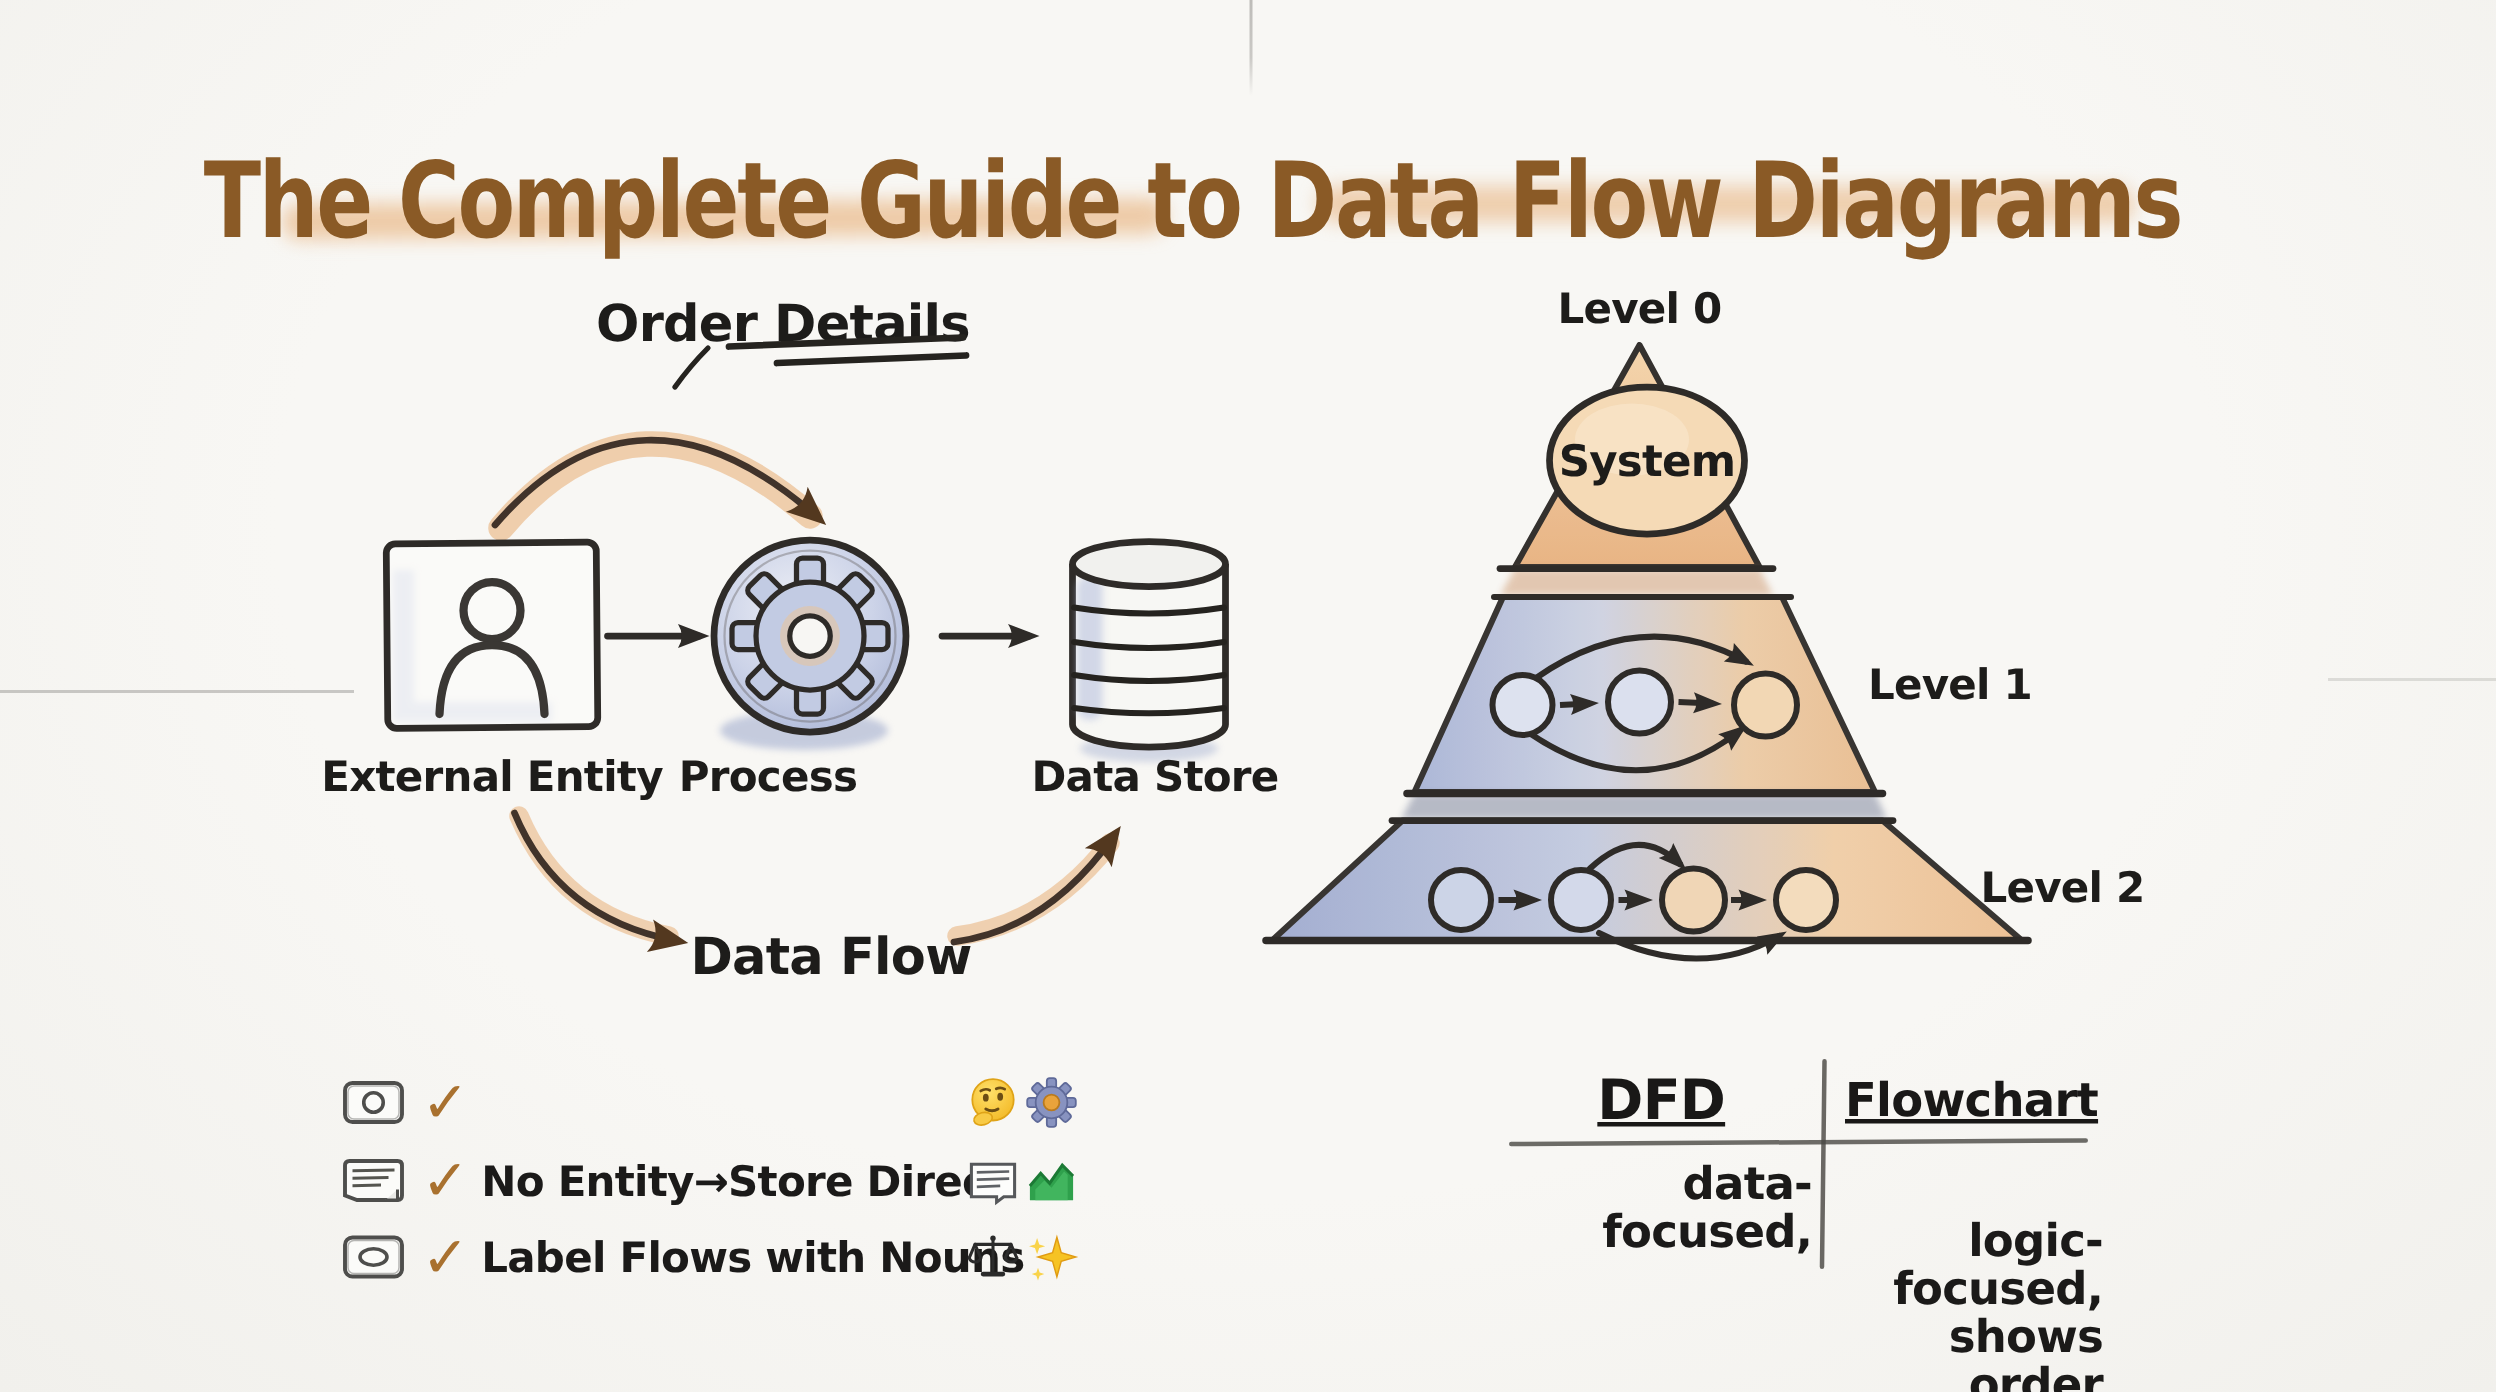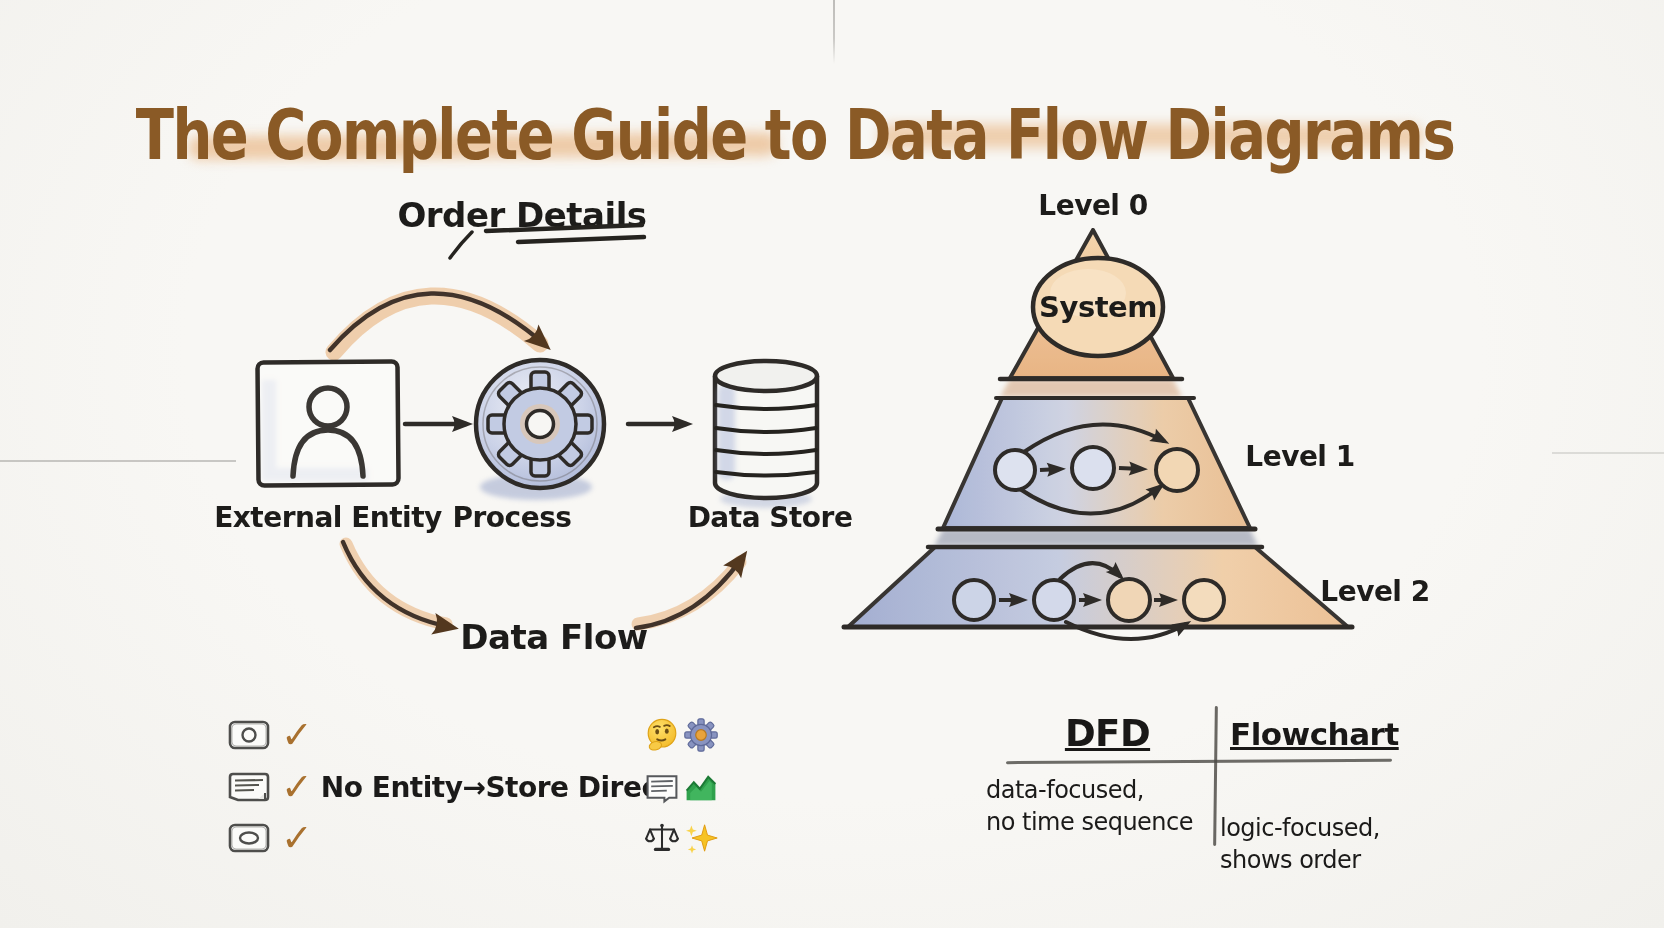--- a/index.html
+++ b/index.html
@@ -30,21 +30,21 @@
   .chk-check{font-size:38px;line-height:1;color:#a9712f;font-weight:700;margin:0 8px 0 9px;}
   .chk-text{font-size:28px;font-weight:600;letter-spacing:-.5px;color:#1b1a19;white-space:nowrap;}
   .emoji-cell{position:absolute;left:644px;height:50px;display:flex;align-items:center;gap:3px;}
   
   .cmp{left:980px;top:700px;width:432px;height:152px;}
   .cmp-vline{position:absolute;left:234px;top:6px;width:3px;height:140px;background:#46443f;border-radius:2px;opacity:.8;transform:rotate(.7deg);}
   .cmp-hline{position:absolute;left:26px;top:60px;width:386px;height:3px;background:#4a4843;border-radius:2px;opacity:.8;transform:rotate(-.35deg);}
   .cmp-head{position:absolute;top:12px;font-weight:700;color:#191817;text-align:center;letter-spacing:-.5px;text-decoration:underline;}
   .cmp-head-left{left:40px;width:175px;font-size:37px;}
   .cmp-head-right{left:250px;width:168px;font-size:31px;top:16px;}
-  .cmp-body{position:absolute;top:74px;text-align:left;font-size:24px;font-weight:400;letter-spacing:-.5px;line-height:32px;color:#1b1a19;}
+  .cmp-body{position:absolute;top:74px;text-align:right;font-size:30px;font-weight:700;letter-spacing:-.5px;line-height:32px;color:#1b1a19;}
   .cmp-body-left{left:6px;width:222px;}
   .cmp-body-right{left:240px;width:182px;margin-top:38px;}
 </style>
 </head>
 <body>
 
 <div class="canvas">
 
   <div class="abs crease-v"></div>
   <div class="abs crease-h1"></div>
@@ -282,20 +282,21 @@
     </svg>
   </div>
 
   <div class="chk-row" style="top:813px">
     <svg width="46" height="36" viewBox="0 0 46 36">
       <rect x="4" y="5" width="38" height="26" rx="5" fill="#fbfbf9" stroke="#4e4e4c" stroke-width="2.6"></rect>
       <rect x="6" y="7" width="34" height="22" rx="4" fill="none" stroke="#6f6f6d" stroke-width="1" opacity=".5"></rect>
       <ellipse cx="23" cy="18" rx="9" ry="5.5" fill="none" stroke="#4e4e4c" stroke-width="2.4"></ellipse>
     </svg>
     <span class="chk-check">✓</span>
+    <span class="chk-text">Label Flows with Nouns</span>
   </div>
   <div class="emoji-cell" style="top:813px">
     <svg width="36" height="36" viewBox="0 0 30 30">
       <g stroke="#2b2b2b" stroke-width="1.7" fill="none" stroke-linecap="round">
         <line x1="15" y1="5.5" x2="15" y2="24"></line>
         <line x1="5" y1="8" x2="25" y2="8"></line>
         <path d="M5,8 L1.8,15.5 M5,8 L8.2,15.5"></path>
         <path d="M1.8,15.5 A3.4,3.4 0 0 0 8.2,15.5"></path>
         <path d="M25,8 L21.8,15.5 M25,8 L28.2,15.5"></path>
         <path d="M21.8,15.5 A3.4,3.4 0 0 0 28.2,15.5"></path>
@@ -310,21 +311,20 @@
     </svg>
   </div>
 
   <div class="abs cmp">
     <div class="cmp-vline"></div>
     <div class="cmp-hline"></div>
     <div class="cmp-head cmp-head-left">DFD</div>
     <div class="cmp-head cmp-head-right">Flowchart</div>
     <div class="cmp-body cmp-body-left">
       <div>data-focused,</div>
-      <div>no time sequence</div>
     </div>
     <div class="cmp-body cmp-body-right">
       <div>logic-focused,</div>
       <div>shows order</div>
     </div>
   </div>
 
 </div>
 
 </body></html>

